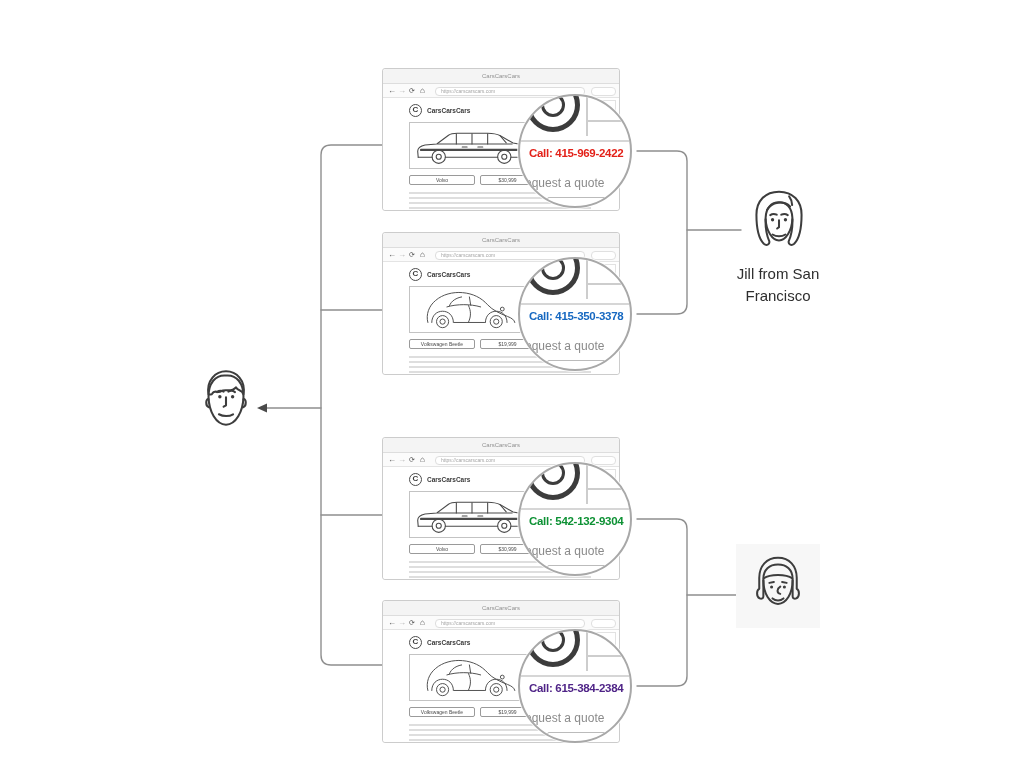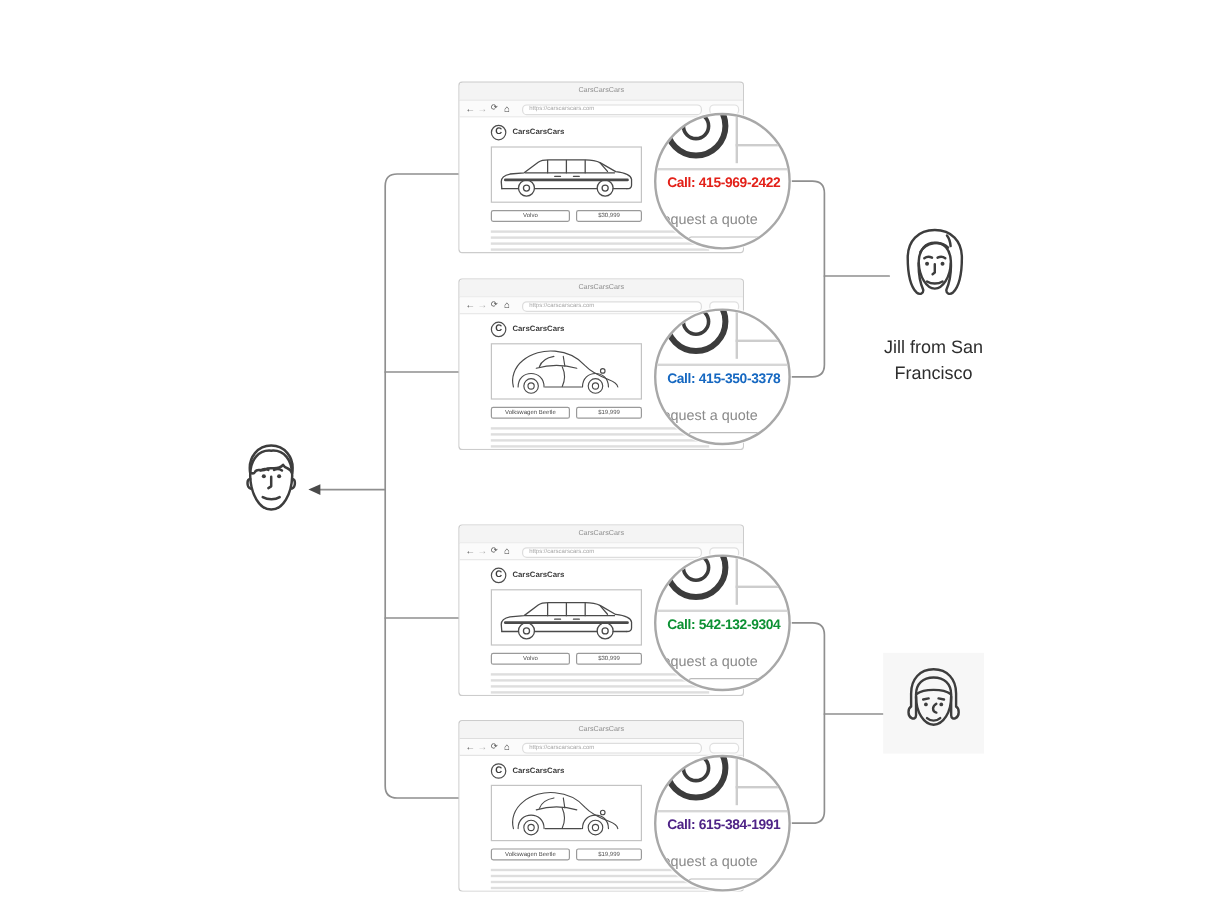--- a/index.html
+++ b/index.html
@@ -34,37 +34,37 @@
   .carbox svg { display:block; width:100%; height:100%; }
   .lbtn { position:absolute; top:77px; height:10px; border:1px solid #9a9a9a; border-radius:2px;
           font-size:5px; line-height:8px; text-align:center; color:#4c4c4c; background:#fff;
           white-space:nowrap; overflow:hidden; }
   .lbtn.car-label { left:26px; width:66px; }
   .lbtn.price { left:97px; width:55px; }
   .phline { position:absolute; left:26px; width:182px; height:1.5px; background:#dedede; }
   .formbox { position:absolute; left:208px; top:2px; width:25px; height:17px; border:1px solid #e2e2e2; }
 
   
-  .magcircle { position:absolute; left:545px; width:114px; height:114px; border-radius:50%;
+  .magcircle { position:absolute; left:518px; width:114px; height:114px; border-radius:50%;
                background:#ffffff; border:2.5px solid #a8a8a8; overflow:hidden; z-index:2;
                box-shadow:0 0 0 1px rgba(255,255,255,.8);text-decoration:underline; }
   .mag-wheel { position:absolute; left:6px; top:-18px; width:54px; height:54px; border:5px solid #3c3c3c; border-radius:50%; }
   .mag-hub   { position:absolute; left:21px; top:-3px; width:24px; height:24px; border:3px solid #3c3c3c; border-radius:50%; }
   .mag-cell-v { position:absolute; left:66px; top:0; width:1.5px; height:40px; background:#cdcdcd; }
   .mag-cell-h { position:absolute; left:66px; top:24px; width:48px; height:1.5px; background:#cdcdcd; }
   .mag-rule   { position:absolute; left:0; top:44px; width:114px; height:1.5px; background:#d6d6d6; }
   .mag-phone  { position:absolute; left:9px; top:51px; font-size:11.5px; font-weight:bold; letter-spacing:-0.3px; white-space:nowrap; }
   .mag-quote  { position:absolute; left:5px; top:80px; font-size:12px; color:#8a8a8a; white-space:nowrap; }
   .mag-box    { position:absolute; left:27px; top:101px; width:70px; height:26px; border:1.5px solid #bbbbbb; border-radius:2px; }
 
   
   .face-svg { position:absolute; z-index:1; }
   .face-svg path { fill:none; stroke:#3d3d3d; stroke-width:2.2; stroke-linecap:round; stroke-linejoin:round; }
   .face-svg circle { fill:#3d3d3d; stroke:none; }
-  .person-caption { position:absolute; text-align:center; font-size:15px; line-height:22px; color:#2e2e2e; z-index:1;margin-top:16px; }
+  .person-caption { position:absolute; text-align:center; font-size:15px; line-height:22px; color:#2e2e2e; z-index:1; }
   #jack-caption { left:153px; top:446px; width:134px; }
   #jill-caption { left:726px; top:263px; width:104px; }
   #julie-caption { left:727px; top:629px; width:101px; }
   #julie-bg { position:absolute; left:736px; top:544px; width:84px; height:84px; background:#f7f7f7; z-index:0; }
 
   
   .car-art path { fill:none; stroke:#4a4a4a; stroke-width:1.1; stroke-linecap:round; stroke-linejoin:round; }
   .car-art .trim { stroke-width:2.4; }
   .car-art circle { fill:none; stroke:#4a4a4a; stroke-width:1.1; }
 </style>
@@ -278,21 +278,21 @@
       <div class="formbox"></div>
     </div>
   </div>
 
   <div class="magcircle" style="top:629px">
     <div class="mag-wheel"></div>
     <div class="mag-hub"></div>
     <div class="mag-cell-v"></div>
     <div class="mag-cell-h"></div>
     <div class="mag-rule"></div>
-    <div class="mag-phone" style="color: rgb(79, 36, 135);">Call: 615-384-1991</div>
+    <div class="mag-phone" style="color: rgb(79, 36, 135);">Call: 615-384-2384</div>
     <div class="mag-quote">equest a quote</div>
     <div class="mag-box"></div>
   </div>
 
   <svg class="face-svg" style="left:192px; top:364px;" width="68" height="76" viewBox="0 0 72 80">
     <path d="M36 12 C47 11 55 20 54.5 35 C54 50 46.5 64 36 64 C25.5 64 18 50 17.5 35 C17 20 25 11 36 12 Z"></path>
     <path d="M17.5 32 C15 17 25 7.5 36 7.5 C47 7.5 57 17 54.5 32 C52.5 26 49 29 46.5 24.5 C41.5 30.5 35 25.5 31 28.5 C27.5 31 23.5 26.5 21.5 31 C20.5 33 19 31.5 17.5 32 Z"></path>
     <path d="M17.5 37 C14.5 36.5 14 44 17.8 45.5"></path>
     <path d="M54.5 37 C57.5 36.5 58 44 54.2 45.5"></path>
     <path d="M26.5 29.5 C28.5 28 31.5 28 33.5 29"></path>

